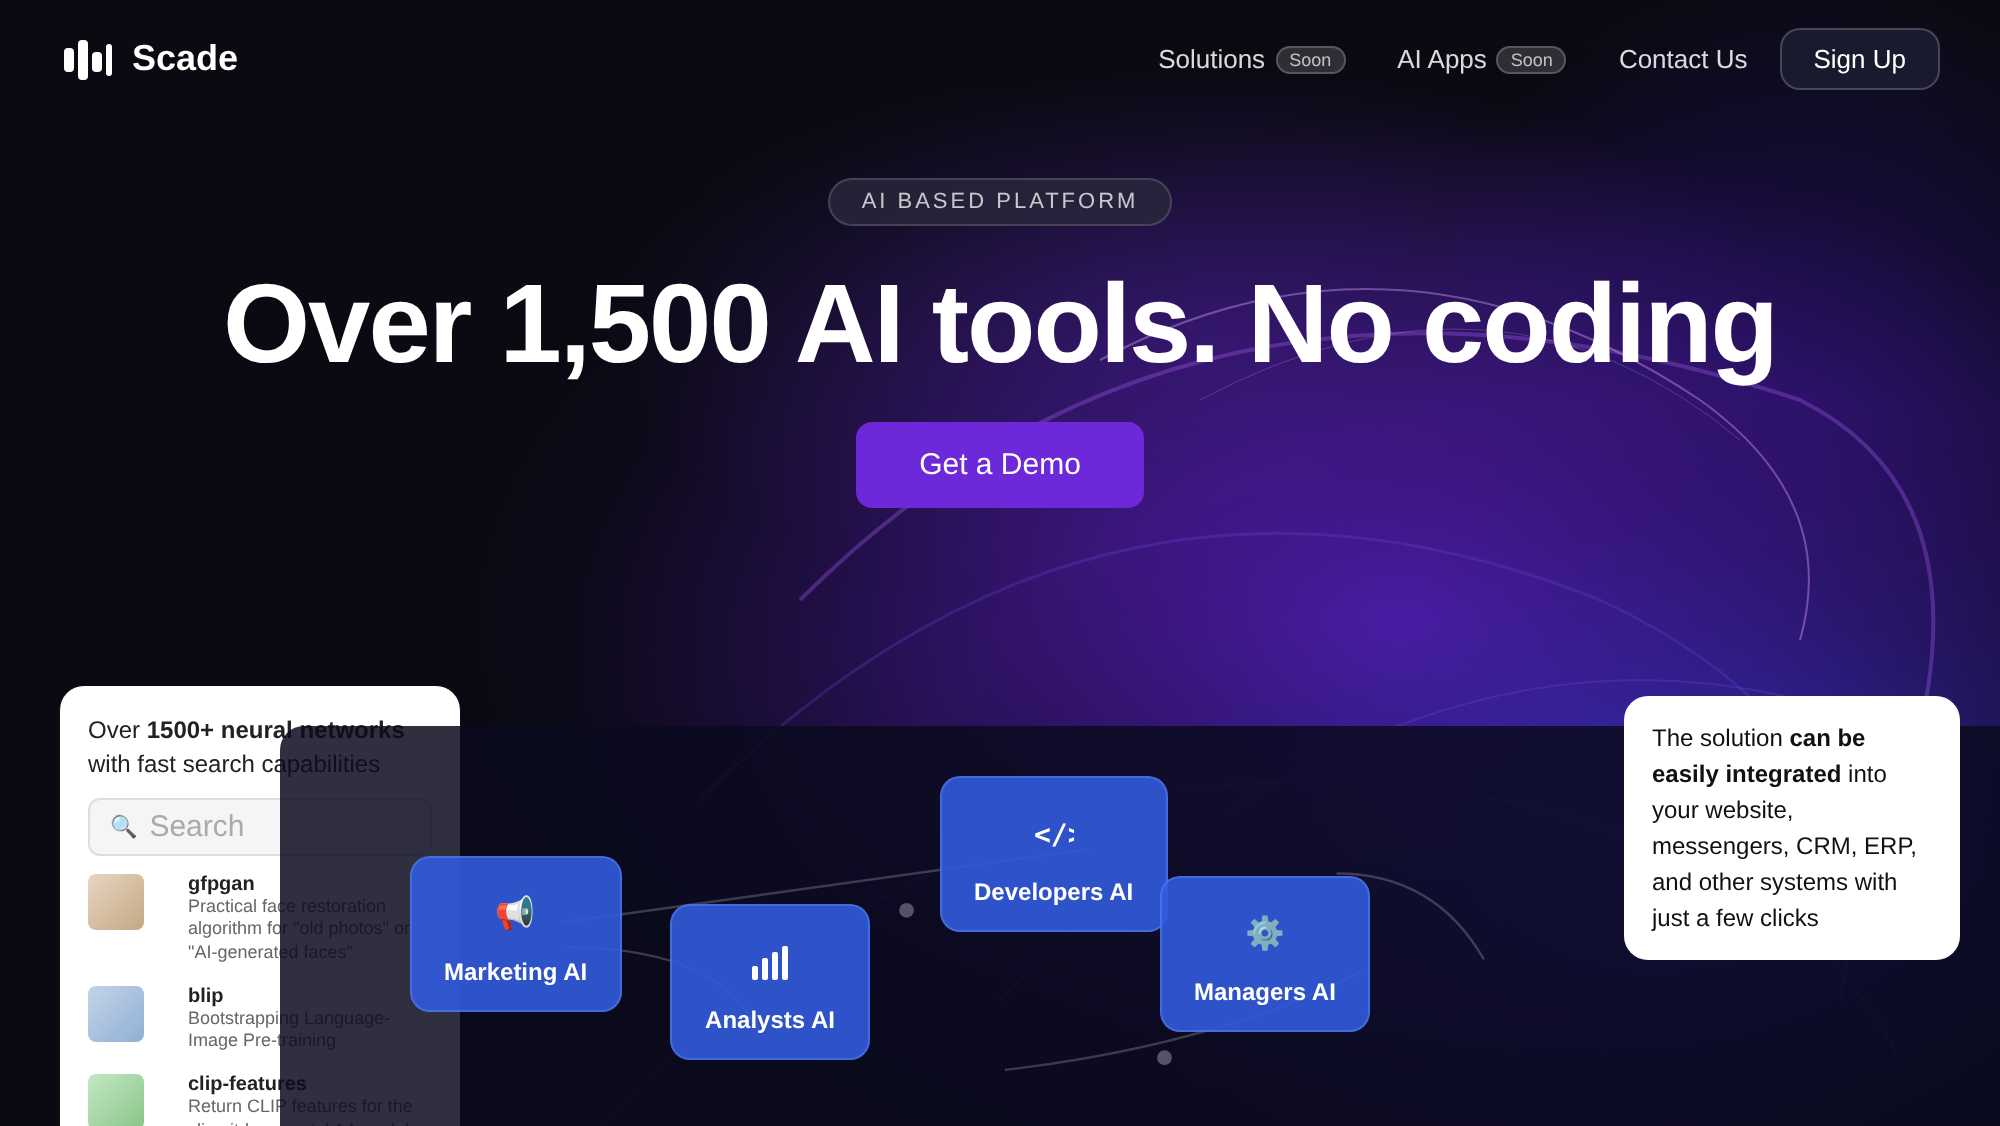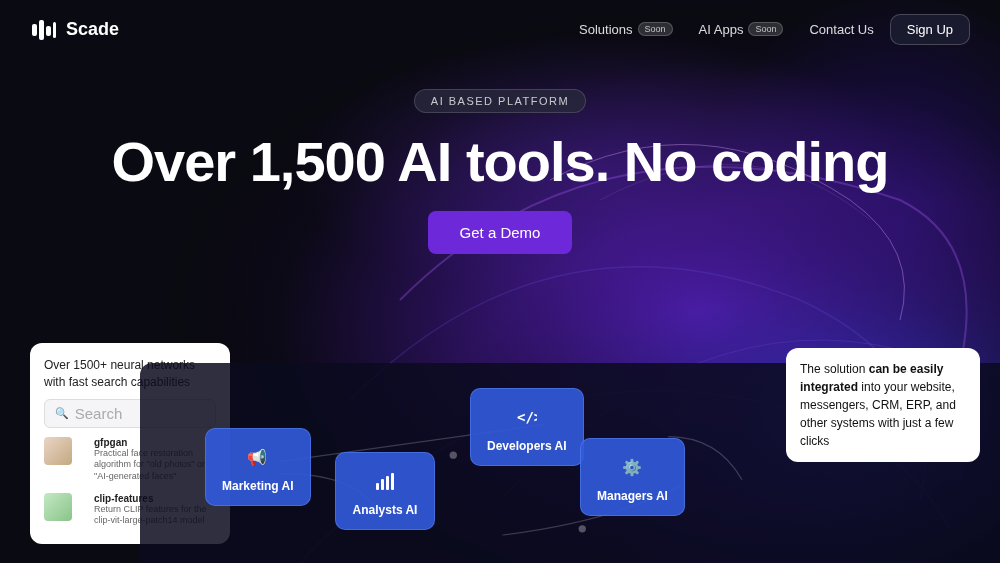--- a/index.html
+++ b/index.html
@@ -72,21 +72,21 @@
     }
 
     .nav-links {
       display: flex;
       align-items: center;
       gap: 6px;
     }
 
     .nav-link {
       display: flex;
-      align-items: flex-start;
+      align-items: center;
       gap: 5px;
       padding: 5px 10px;
       font-size: 13px;
       color: rgba(255,255,255,0.85);
       cursor: pointer;
       border-radius: 6px;
     }
 
     .soon-badge {
       background: rgba(255,255,255,0.15);
@@ -179,21 +179,21 @@
     }
 
     .neural-card-title {
       font-size: 12px;
       color: #222;
       line-height: 1.4;
       margin-bottom: 8px;
     }
 
     .neural-card-title strong {
-      font-weight: 400;
+      font-weight: 700;
     }
 
     .search-box {
       display: flex;
       align-items: center;
       gap: 6px;
       background: #f5f5f7;
       border: 1px solid #ddd;
       border-radius: 6px;
       padding: 5px 10px;
@@ -313,21 +313,21 @@
       border: 1px solid rgba(100,150,255,0.4);
       left: 440px;
       top: 75px;
     }
 
     
     .integration-card {
       position: absolute;
       right: 20px;
       top: -15px;
-      width: 194px;
+      width: 168px;
       background: #fff;
       border-radius: 12px;
       padding: 12px 14px;
       color: #111;
       font-size: 12px;
       line-height: 1.5;
     }
 
     .integration-card strong {
       font-weight: 700;
@@ -421,20 +421,27 @@
     </div>
     <div class="neural-list">
       <div class="neural-item">
         <div class="neural-thumb thumb-1"></div>
         <div class="neural-info">
           <div class="neural-name">gfpgan</div>
           <div class="neural-desc">Practical face restoration algorithm for "old photos" or "AI-generated faces"</div>
         </div>
       </div>
       <div class="neural-item">
+        <div class="neural-thumb thumb-2"></div>
+        <div class="neural-info">
+          <div class="neural-name">blip</div>
+          <div class="neural-desc">Bootstrapping Language-Image Pre-training</div>
+        </div>
+      </div>
+      <div class="neural-item">
         <div class="neural-thumb thumb-3"></div>
         <div class="neural-info">
           <div class="neural-name">clip-features</div>
           <div class="neural-desc">Return CLIP features for the clip-vit-large-patch14 model</div>
         </div>
       </div>
     </div>
   </div>
 
   <div class="flow-area">

